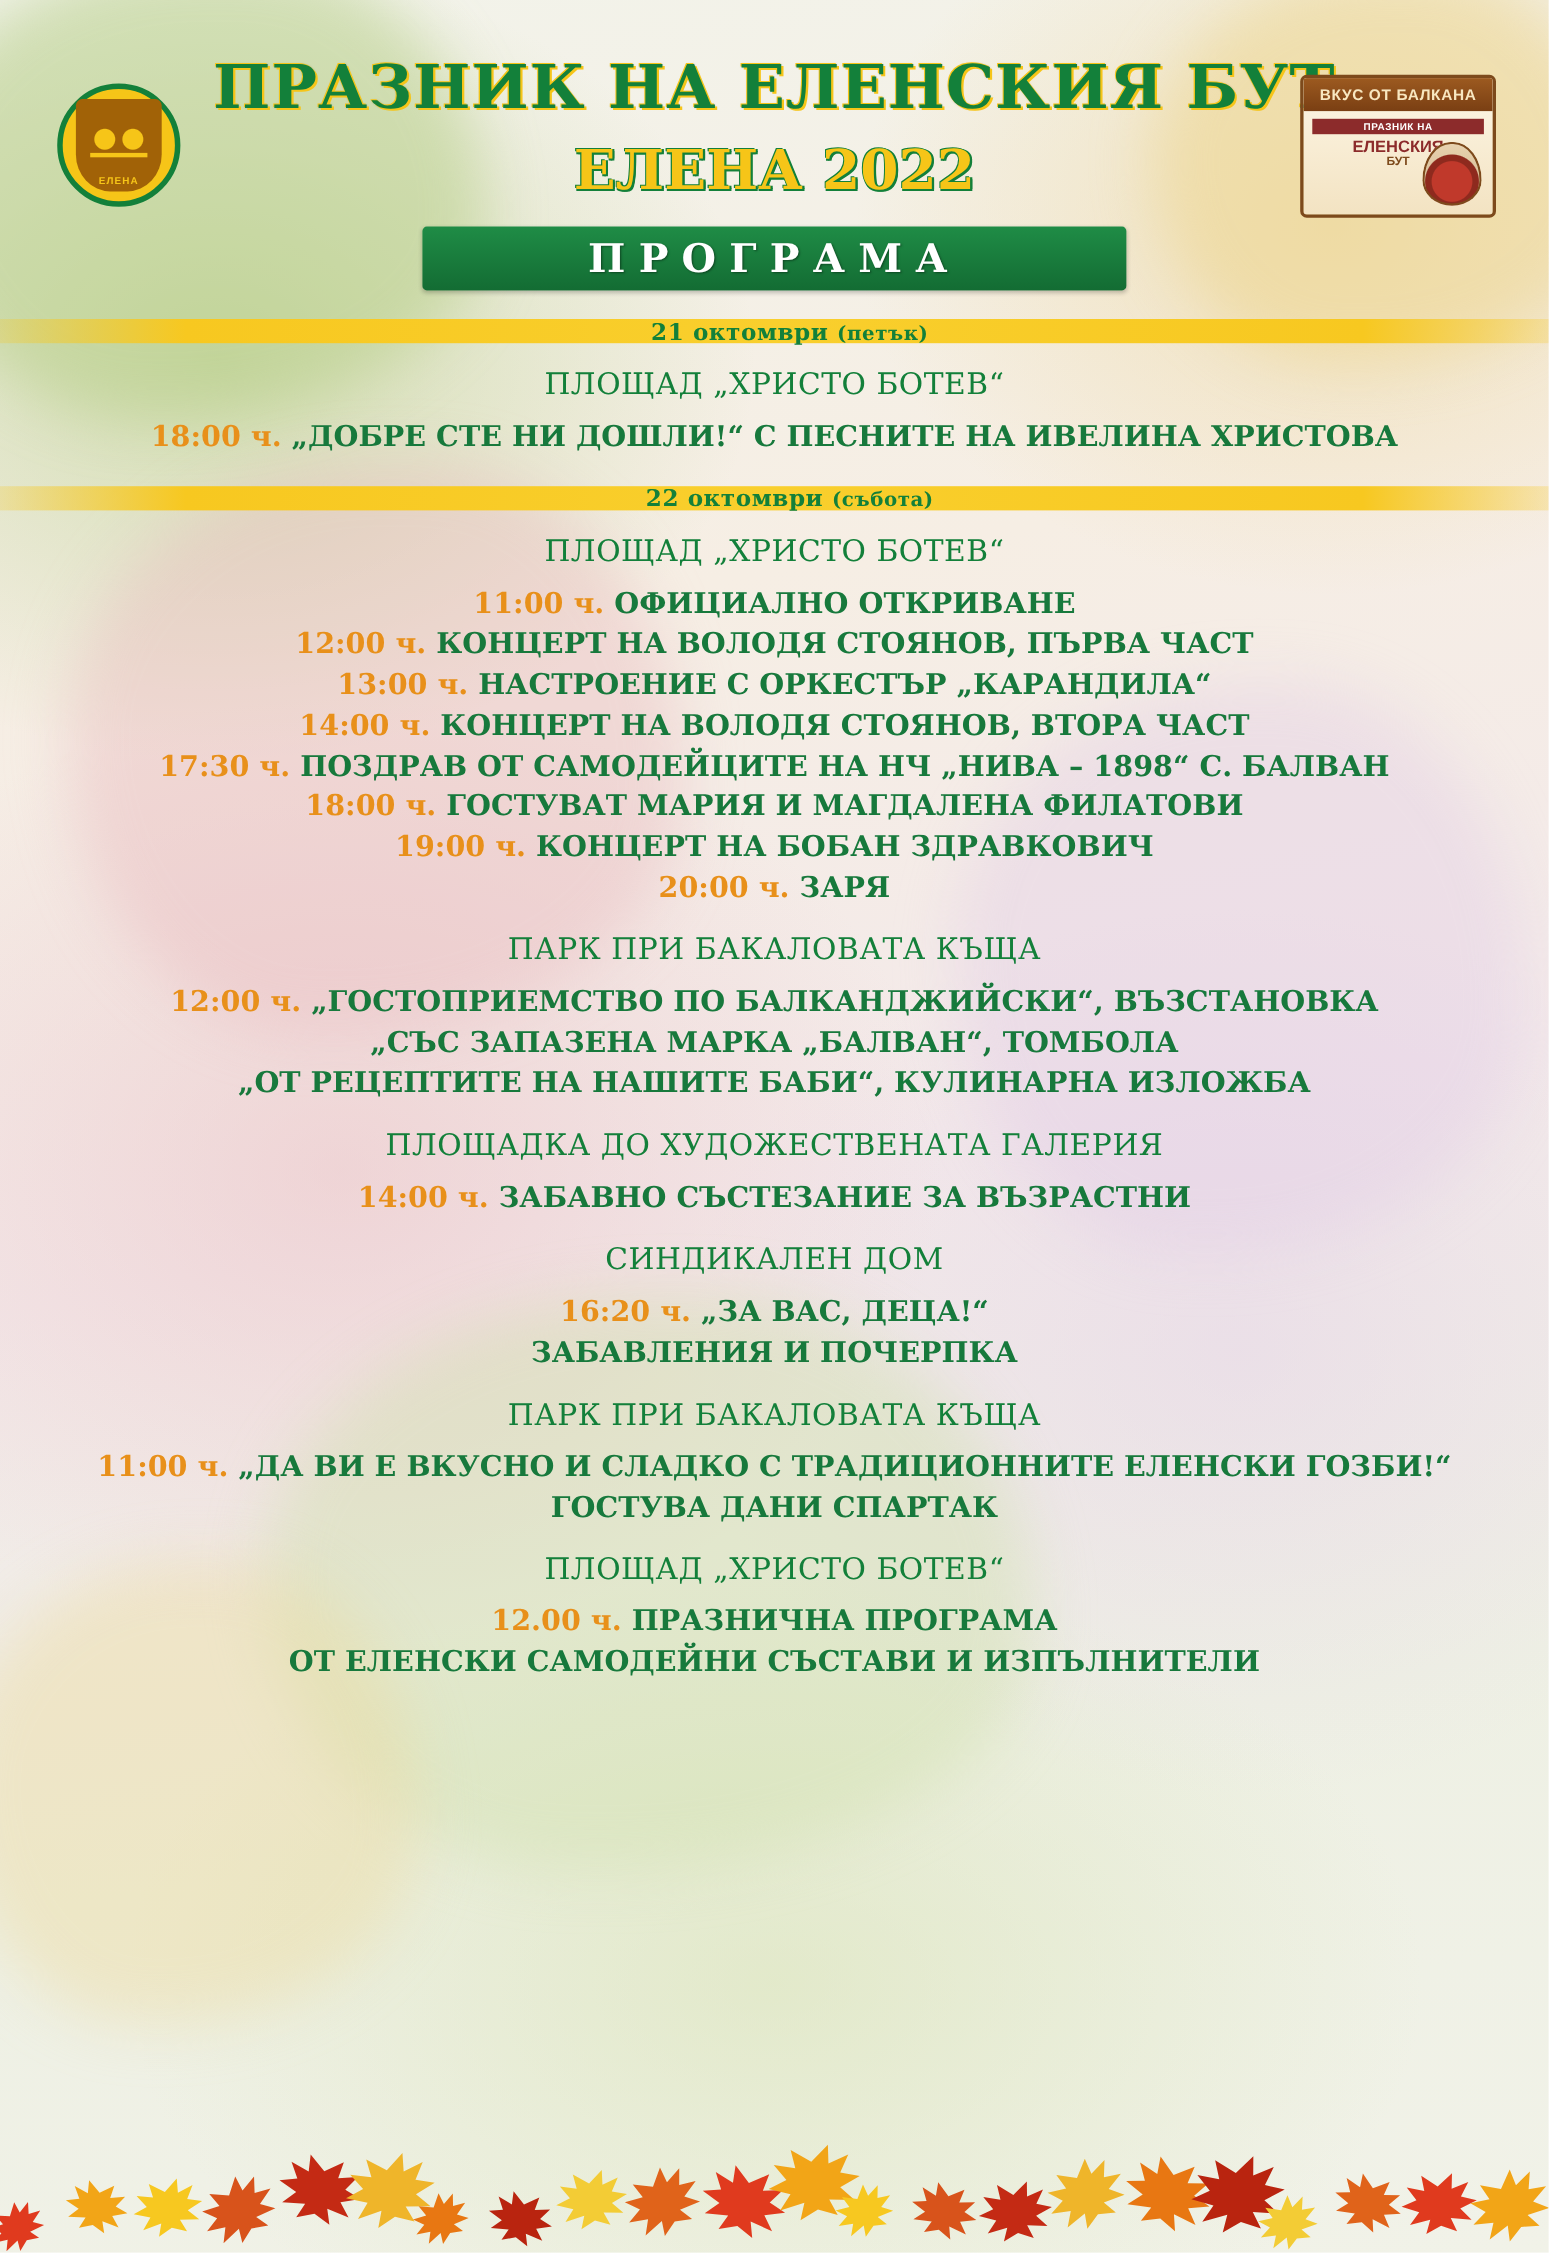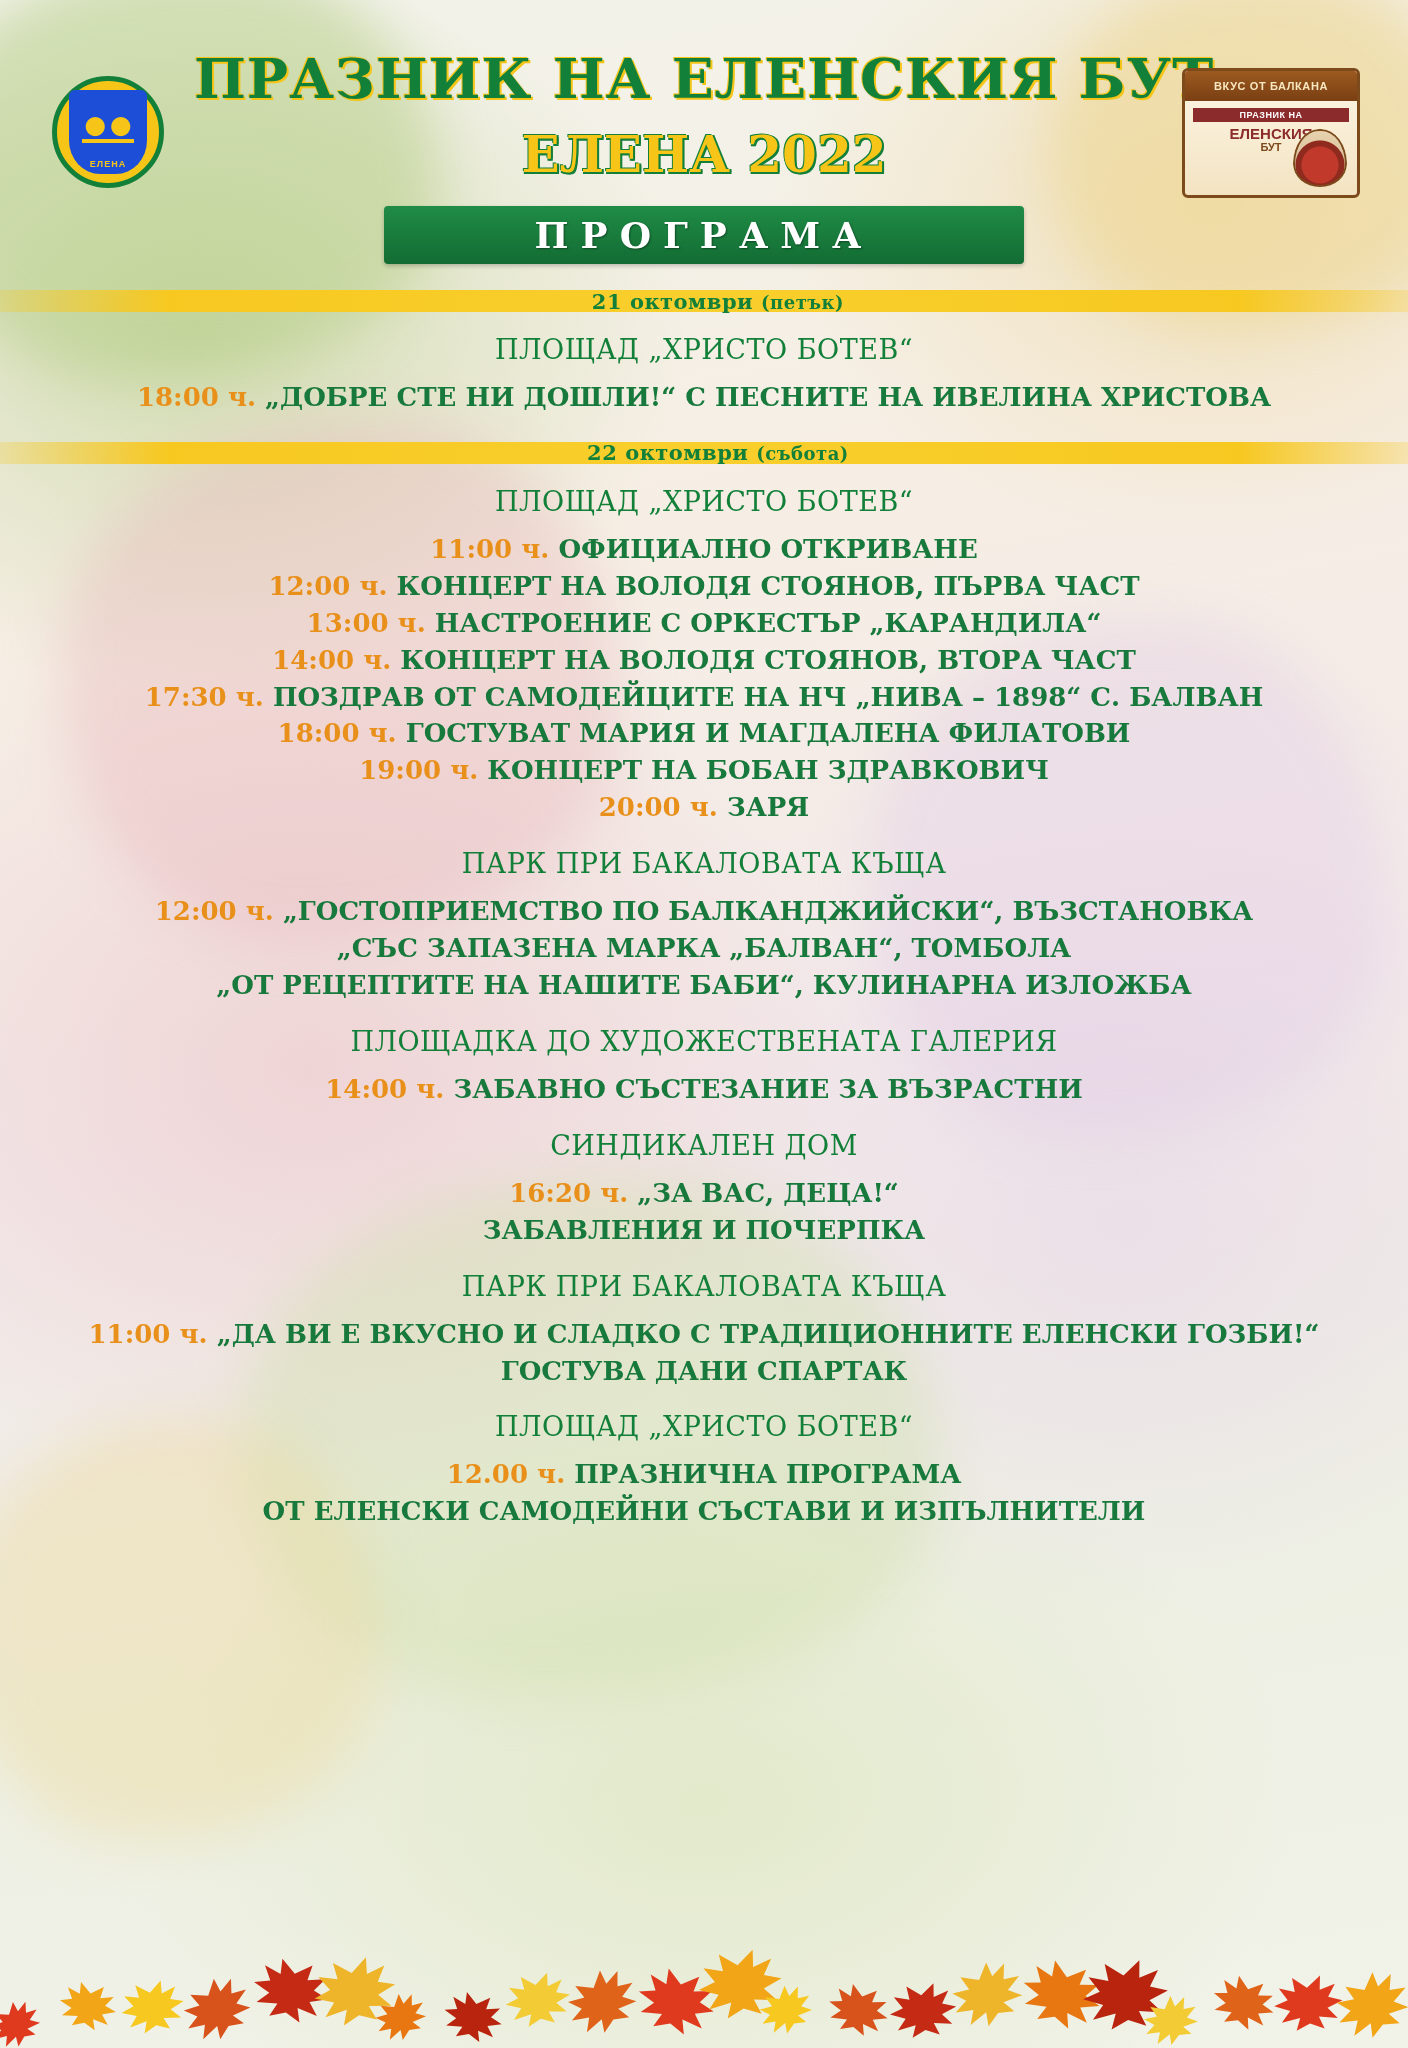--- a/index.html
+++ b/index.html
@@ -51,21 +51,21 @@
     background: #f6c518;
     border: 5px solid #13803a;
     box-shadow: inset 0 0 0 4px #f6c518;
     display: flex;
     align-items: center;
     justify-content: center;
   }
   .emblem .inner {
     width: 78px;
     height: 84px;
-    background: #1d4ed8;
+    background: #a16207;
     border-radius: 6px 6px 40% 40%;
     position: relative;
     display: flex;
     align-items: flex-end;
     justify-content: center;
     overflow: hidden;
   }
   .emblem .inner::before {
     content: "";
     position: absolute;
@@ -96,21 +96,21 @@
     border: 3px solid #7d4a1c;
     border-radius: 6px;
     background: linear-gradient(#fdf6e6, #f3e3c2);
     overflow: hidden;
   }
   .brand-badge .bb-top {
     height: 30px;
     background: linear-gradient(#9c5a20, #7a3f13);
     color: #f8e7c0;
     font-family: "Liberation Sans", sans-serif;
-    font-size: 11px;
+    font-size: 14px;
     font-weight: bold;
     letter-spacing: 0.6px;
     display: flex;
     align-items: center;
     justify-content: center;
   }
   .brand-badge .bb-mid {
     margin: 7px 8px 0 8px;
     background: #8c2b2b;
     color: #fff;

